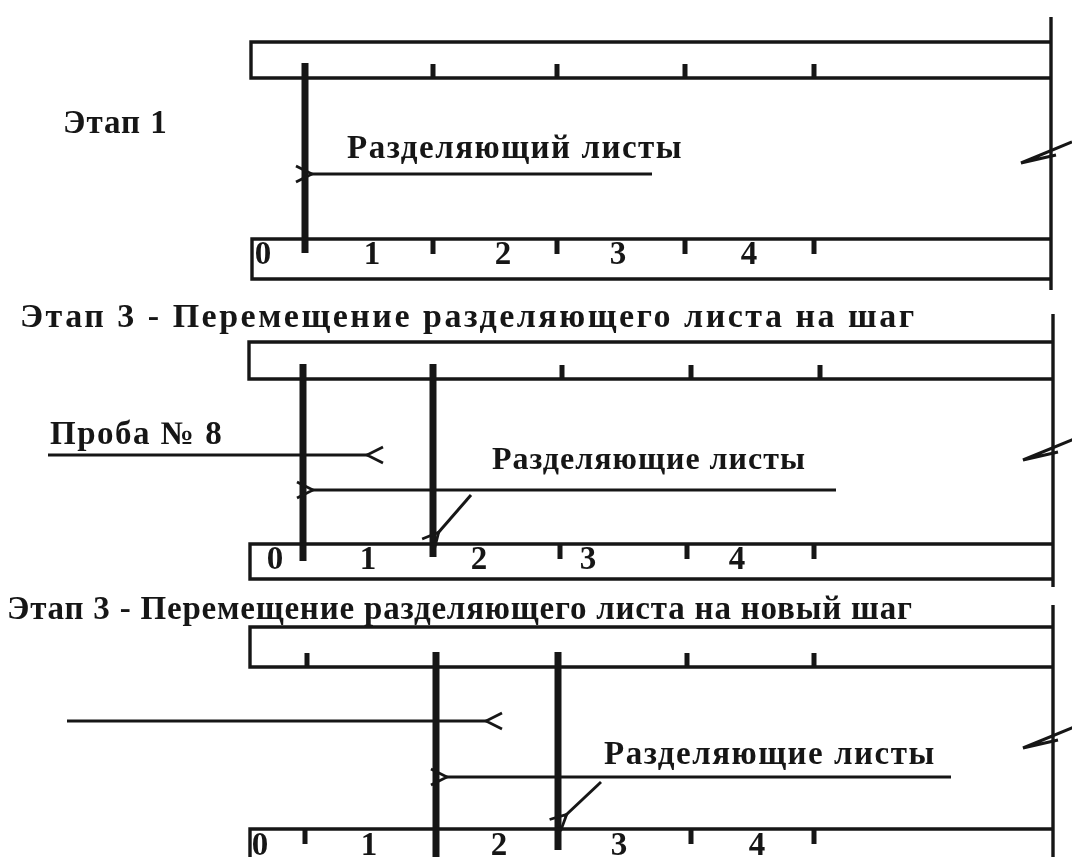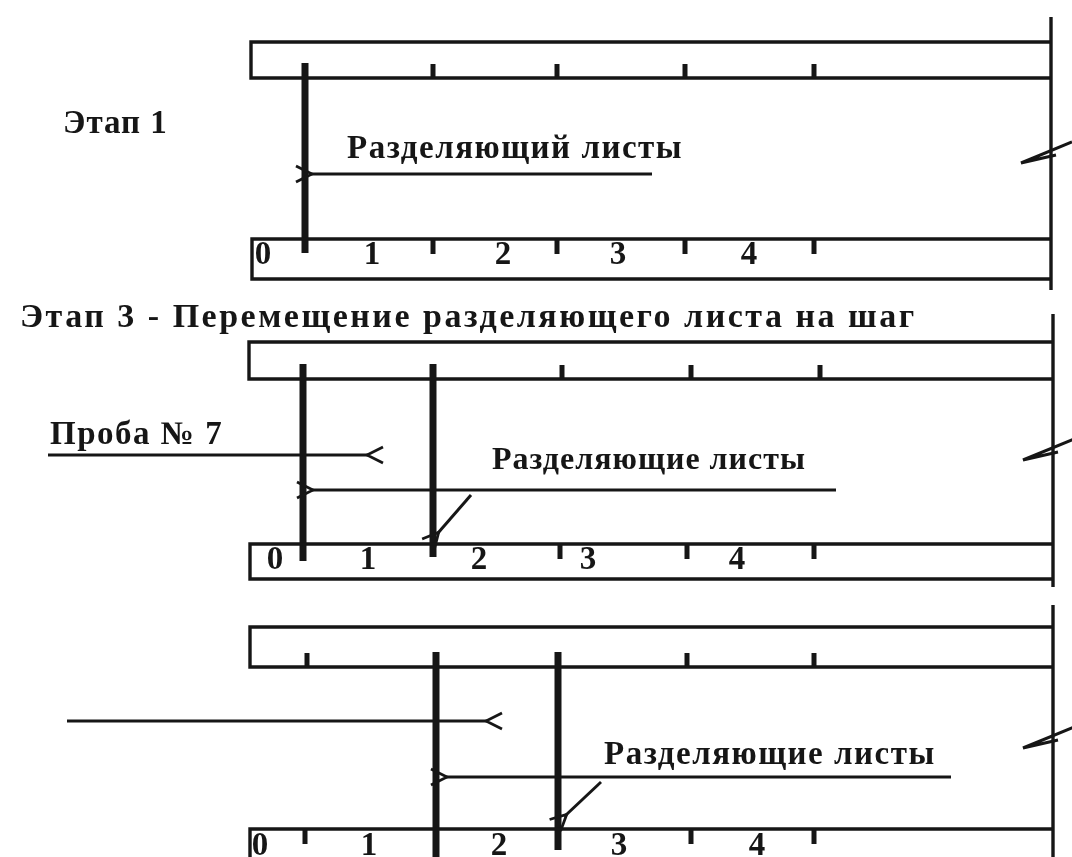--- a/index.html
+++ b/index.html
@@ -78,28 +78,29 @@
 
   <div class="lbl t1" style="left:63px;top:88px">Этап 1</div>
   <div class="lbl callout" style="left:347px;top:113px">Разделяющий листы</div>
   <span class="num" style="left:263px;top:220px">0</span>
   <span class="num" style="left:372px;top:220px">1</span>
   <span class="num" style="left:503px;top:220px">2</span>
   <span class="num" style="left:618px;top:220px">3</span>
   <span class="num" style="left:749px;top:220px">4</span>
 
   <div class="lbl t2" style="left:20px;top:281px">Этап 3 - Перемещение разделяющего листа на шаг</div>
-  <div class="lbl callout" style="left:50px;top:399px">Проба № 7</div>
+  <div class="lbl callout" style="left:50px;top:399px">Проба № 8</div>
   <div class="lbl callout-sm" style="left:492px;top:425px">Разделяющие листы</div>
   <span class="num" style="left:275px;top:525px">0</span>
   <span class="num" style="left:368px;top:525px">1</span>
   <span class="num" style="left:479px;top:525px">2</span>
   <span class="num" style="left:588px;top:525px">3</span>
   <span class="num" style="left:737px;top:525px">4</span>
 
+  <div class="lbl t3" style="left:7px;top:574px">Этап 3 - Перемещение разделяющего листа на новый шаг</div>
   <div class="lbl callout" style="left:604px;top:719px">Разделяющие листы</div>
   <span class="num" style="left:260px;top:811px">0</span>
   <span class="num" style="left:369px;top:811px">1</span>
   <span class="num" style="left:499px;top:811px">2</span>
   <span class="num" style="left:619px;top:811px">3</span>
   <span class="num" style="left:757px;top:811px">4</span>
 
 </div>
 
 </body></html>

